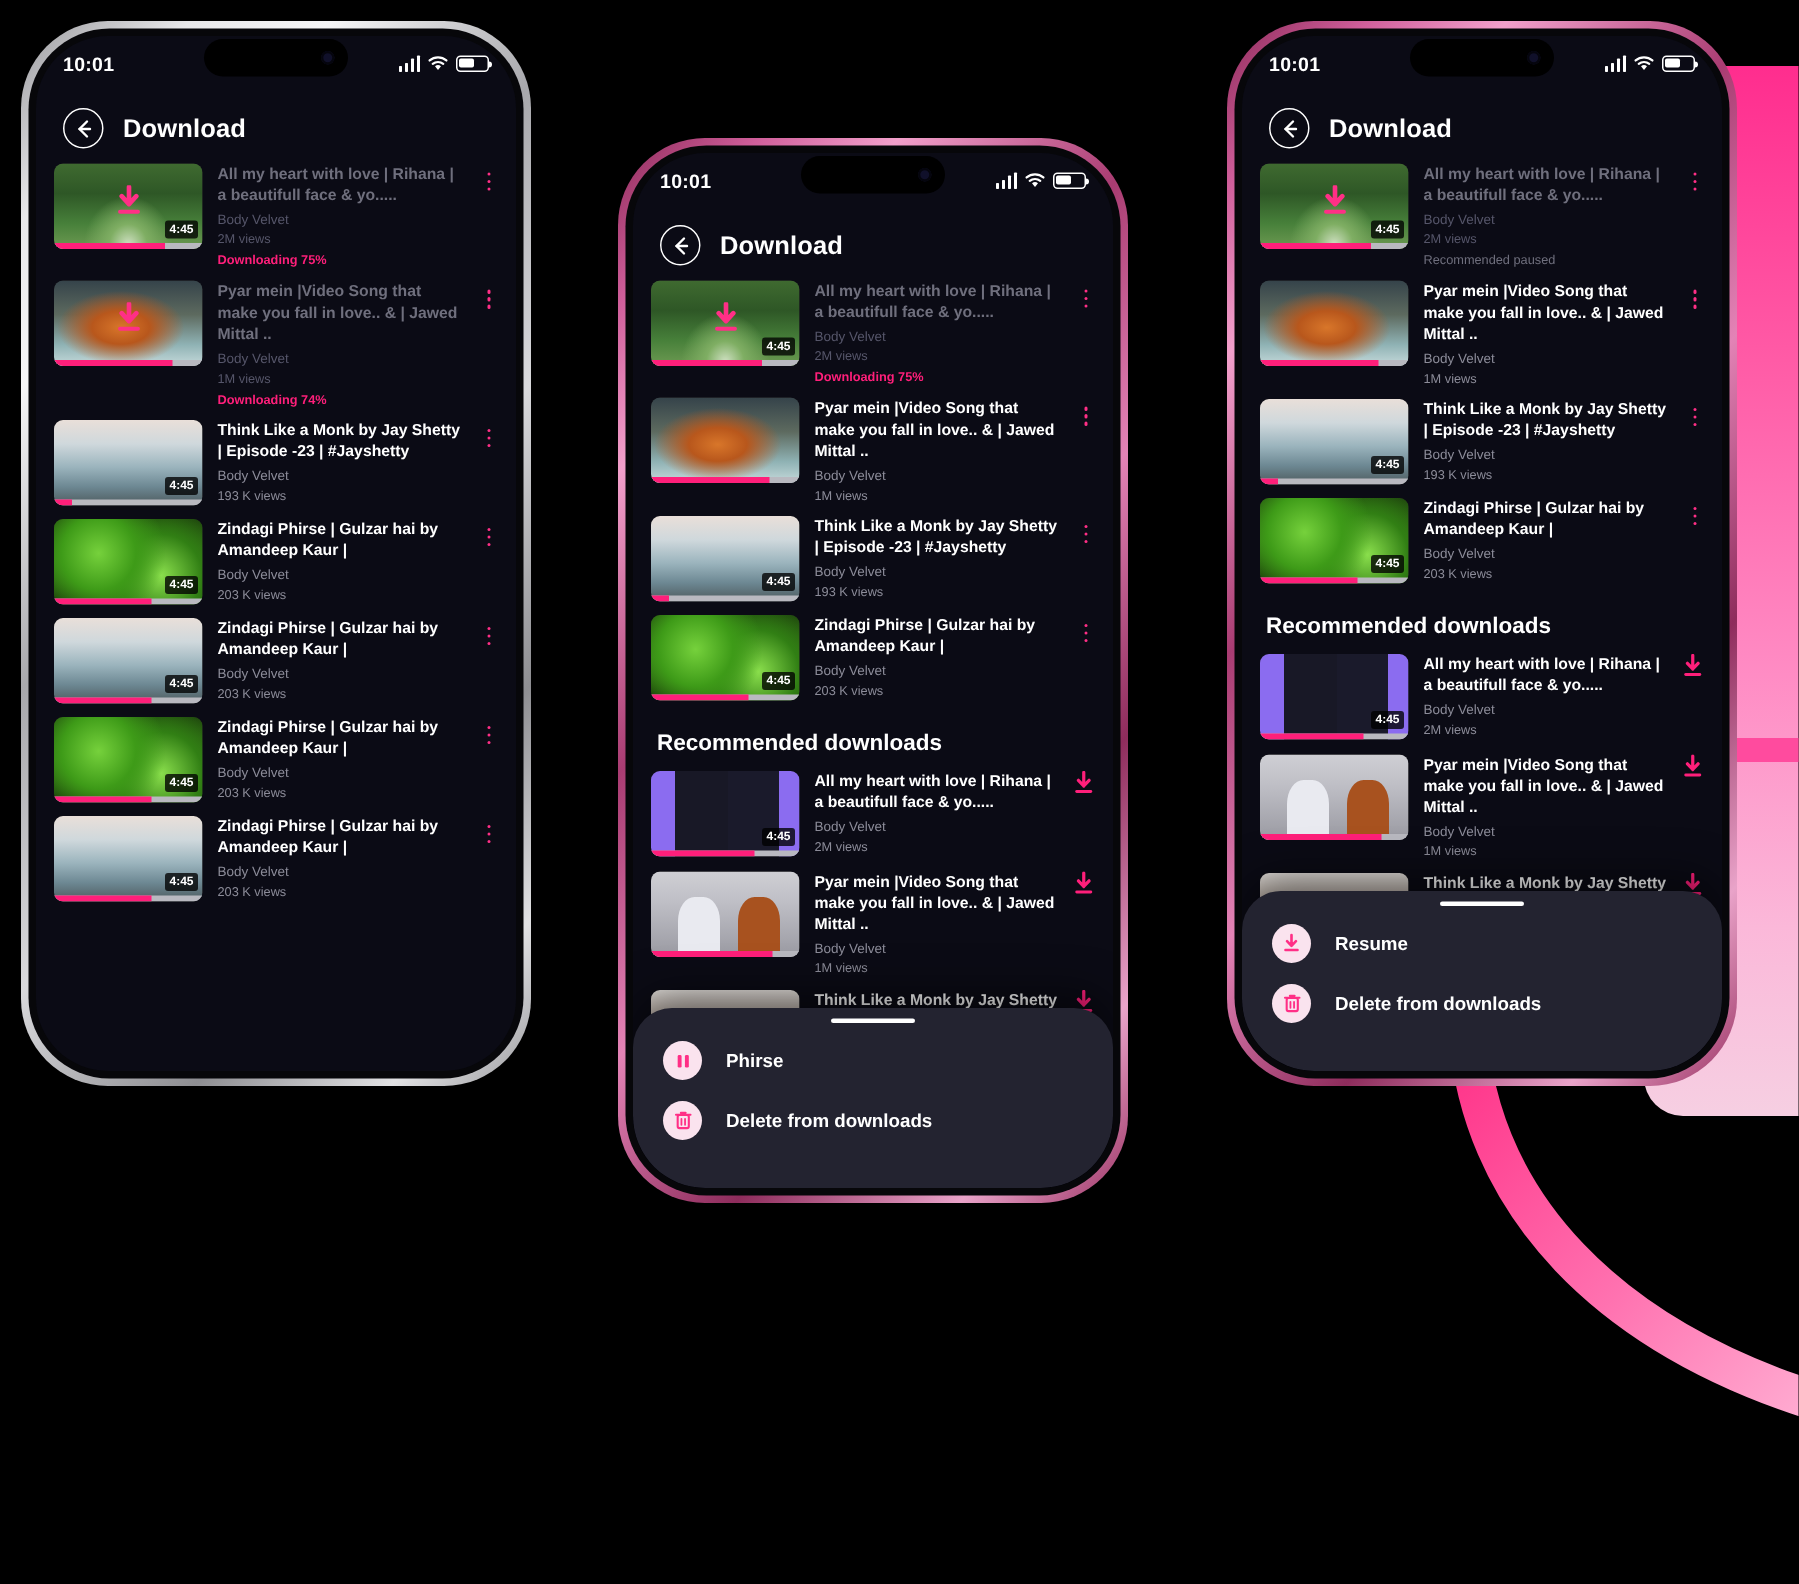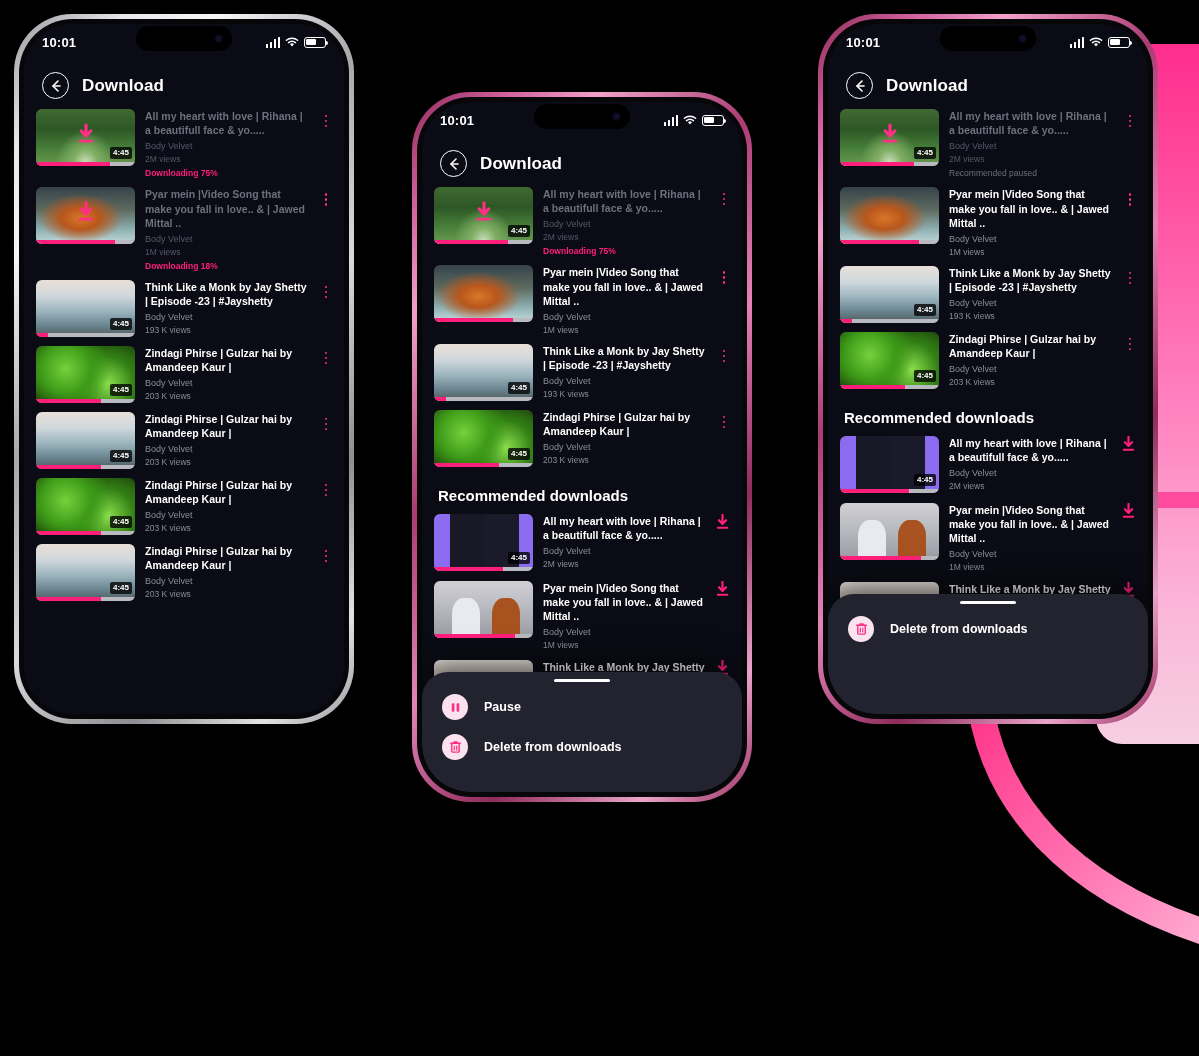--- a/index.html
+++ b/index.html
@@ -272,21 +272,21 @@
                 <path d="M3.6 16h10.8" stroke="#ff2f86" stroke-width="2.4" stroke-linecap="round"></path>
               </svg>
               <div class="prog" style="height: 4px;">
                 <i style="width: 80%;"></i>
               </div>
             </div>
             <div class="meta">
               <div class="vtitle dim" style="font-size: 10.5px; line-height: 1.35;">Pyar mein |Video Song that make you fall in love.. &amp; | Jawed Mittal ..</div>
               <div class="vchan dim" style="font-size: 9px; margin-top: 4px;">Body Velvet</div>
               <div class="vviews dim" style="font-size: 8.5px; margin-top: 3px;">1M views</div>
-              <div class="vstatus" style="font-size: 8.5px; margin-top: 4px;">Downloading 18%</div>
+              <div class="vstatus" style="font-size: 8.5px; margin-top: 4px;">Downloading 74%</div>
             </div>
             <span class="kebab" style="gap: 2.5px; padding: 6px 5px 0px;">
               <i style="width: 2.4px; height: 2.4px;"></i>
               <i style="width: 2.4px; height: 2.4px;"></i>
               <i style="width: 2.4px; height: 2.4px;"></i>
             </span>
           </div>
           <div class="vrow" style="gap: 10px;">
             <div class="thumb" style="width: 99px; height: 57px;">
               <div class="img art-beach"></div>
@@ -566,21 +566,21 @@
       <div class="sheet" style="height:120px;">
         <div class="grab" style="top:7px;width:56px;height:3px;"></div>
         <div id="p2-sheet" style="padding:22px 20px 0;">
             <div class="sheet-item" style="gap: 16px; margin-bottom: 14px;">
               <span class="sheet-ico" style="width: 26px; height: 26px;">
                 <svg viewBox="0 0 14 14" width="13" height="13">
                   <rect x="3" y="2.5" width="2.8" height="9" rx="1" fill="#ff2f86"></rect>
                   <rect x="8.2" y="2.5" width="2.8" height="9" rx="1" fill="#ff2f86"></rect>
                 </svg>
               </span>
-              <span class="sheet-label" style="font-size: 12.5px;">Pause</span>
+              <span class="sheet-label" style="font-size: 12.5px;">Phirse</span>
             </div>
             <div class="sheet-item" style="gap: 16px; margin-bottom: 0px;">
               <span class="sheet-ico" style="width: 26px; height: 26px;">
                 <svg viewBox="0 0 14 15" width="13" height="14">
                   <rect x="3" y="3.6" width="8" height="9.4" rx="1.3" stroke="#ff2f86" stroke-width="1.5" fill="none"></rect>
                   <path d="M1.8 3.4h10.4M5.3 2h3.4" stroke="#ff2f86" stroke-width="1.5" stroke-linecap="round"></path>
                   <path d="M5.7 6.4v4.2M8.3 6.4v4.2" stroke="#ff2f86" stroke-width="1.3" stroke-linecap="round"></path>
                 </svg>
               </span>
               <span class="sheet-label" style="font-size: 12.5px;">Delete from downloads</span>
@@ -763,20 +763,29 @@
             <svg viewBox="0 0 16 17" width="15" height="16" class="dl-arrow">
               <path d="M8 1v8.4M8 10.6 4.2 6.6M8 10.6l3.8-4" stroke="#ff1f7a" stroke-width="2.3" fill="none" stroke-linecap="round" stroke-linejoin="round"></path>
               <path d="M3 14.6h10" stroke="#ff1f7a" stroke-width="2.1" stroke-linecap="round"></path>
             </svg>
           </div>
         </div>
 
       <div class="sheet" style="height:120px;">
         <div class="grab" style="top:7px;width:56px;height:3px;"></div>
         <div id="p3-sheet" style="padding:22px 20px 0;">
+            <div class="sheet-item" style="gap: 16px; margin-bottom: 14px;">
+              <span class="sheet-ico" style="width: 26px; height: 26px;">
+                <svg viewBox="0 0 16 16" width="14" height="14">
+                  <path d="M8 1.6v7.2M8 9.8 4.6 6.2M8 9.8l3.4-3.6" stroke="#ff2f86" stroke-width="2" fill="none" stroke-linecap="round" stroke-linejoin="round"></path>
+                  <path d="M3.4 13h9.2" stroke="#ff2f86" stroke-width="1.9" stroke-linecap="round"></path>
+                </svg>
+              </span>
+              <span class="sheet-label" style="font-size: 12.5px;">Resume</span>
+            </div>
             <div class="sheet-item" style="gap: 16px; margin-bottom: 0px;">
               <span class="sheet-ico" style="width: 26px; height: 26px;">
                 <svg viewBox="0 0 14 15" width="13" height="14">
                   <rect x="3" y="3.6" width="8" height="9.4" rx="1.3" stroke="#ff2f86" stroke-width="1.5" fill="none"></rect>
                   <path d="M1.8 3.4h10.4M5.3 2h3.4" stroke="#ff2f86" stroke-width="1.5" stroke-linecap="round"></path>
                   <path d="M5.7 6.4v4.2M8.3 6.4v4.2" stroke="#ff2f86" stroke-width="1.3" stroke-linecap="round"></path>
                 </svg>
               </span>
               <span class="sheet-label" style="font-size: 12.5px;">Delete from downloads</span>
             </div>

